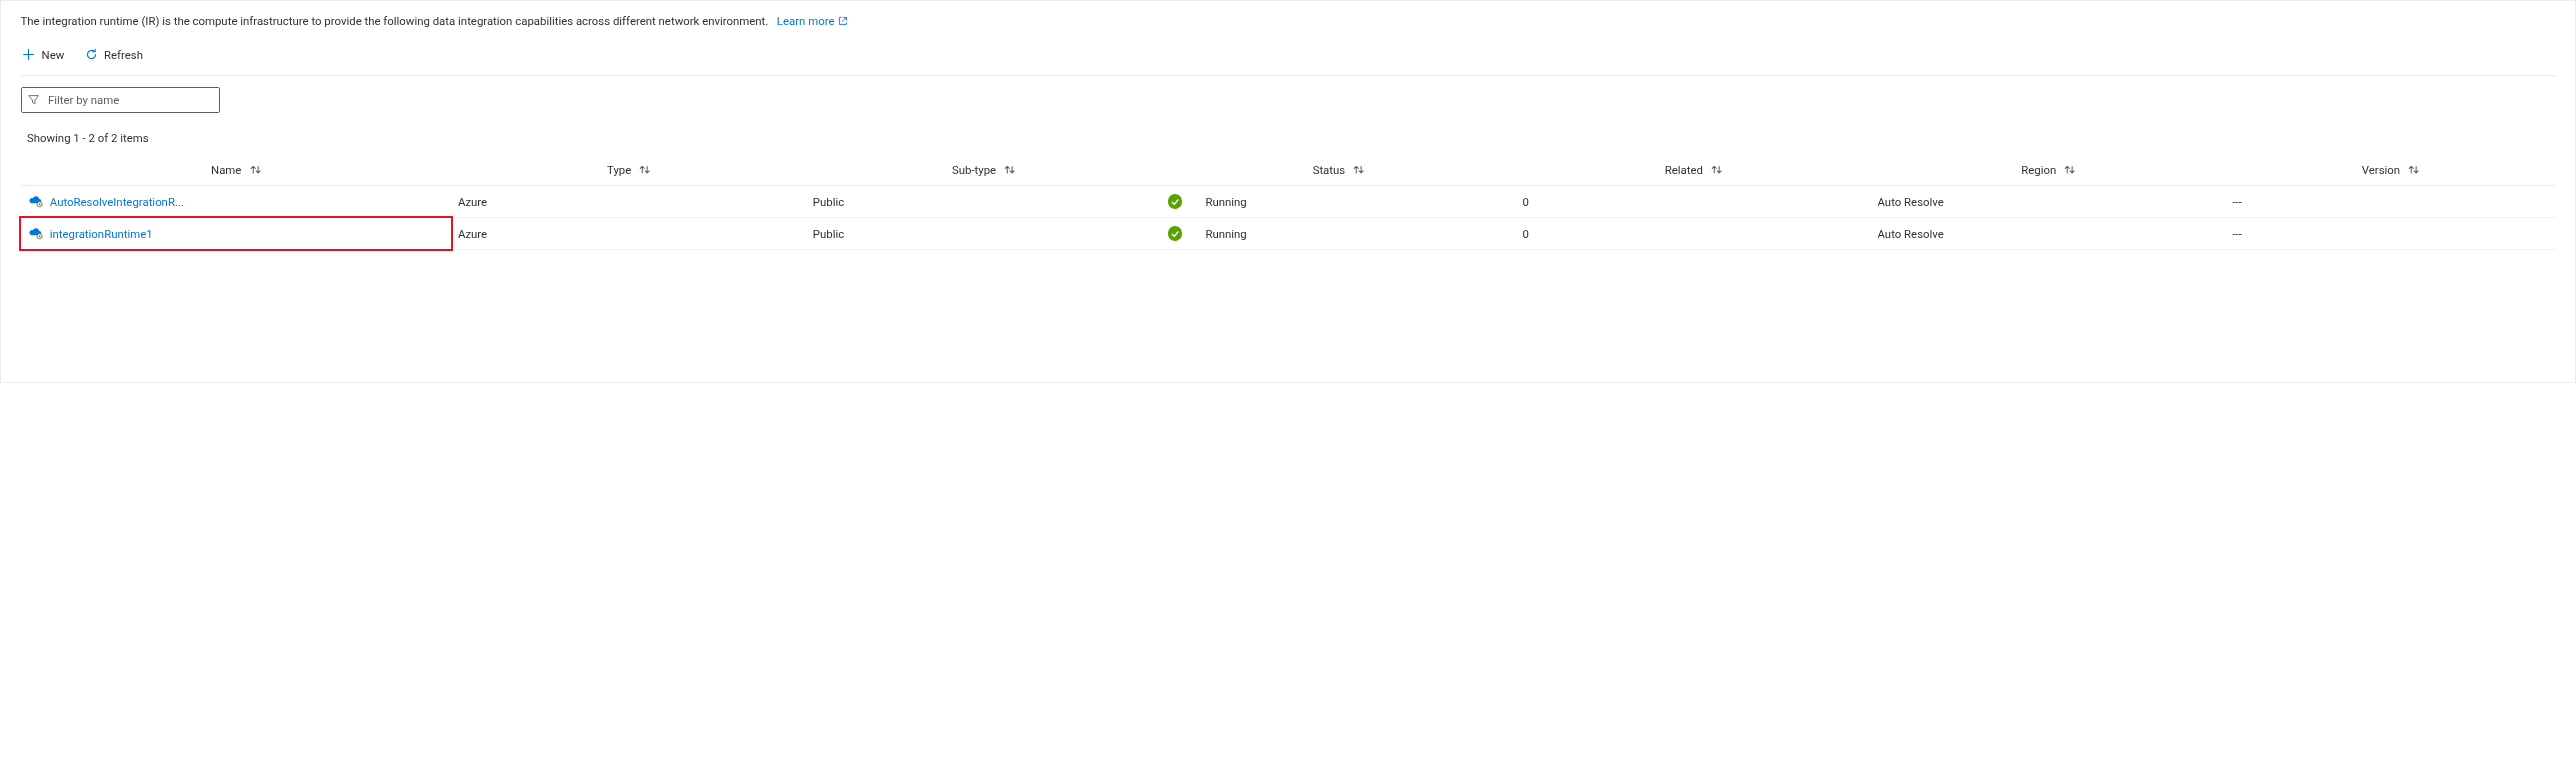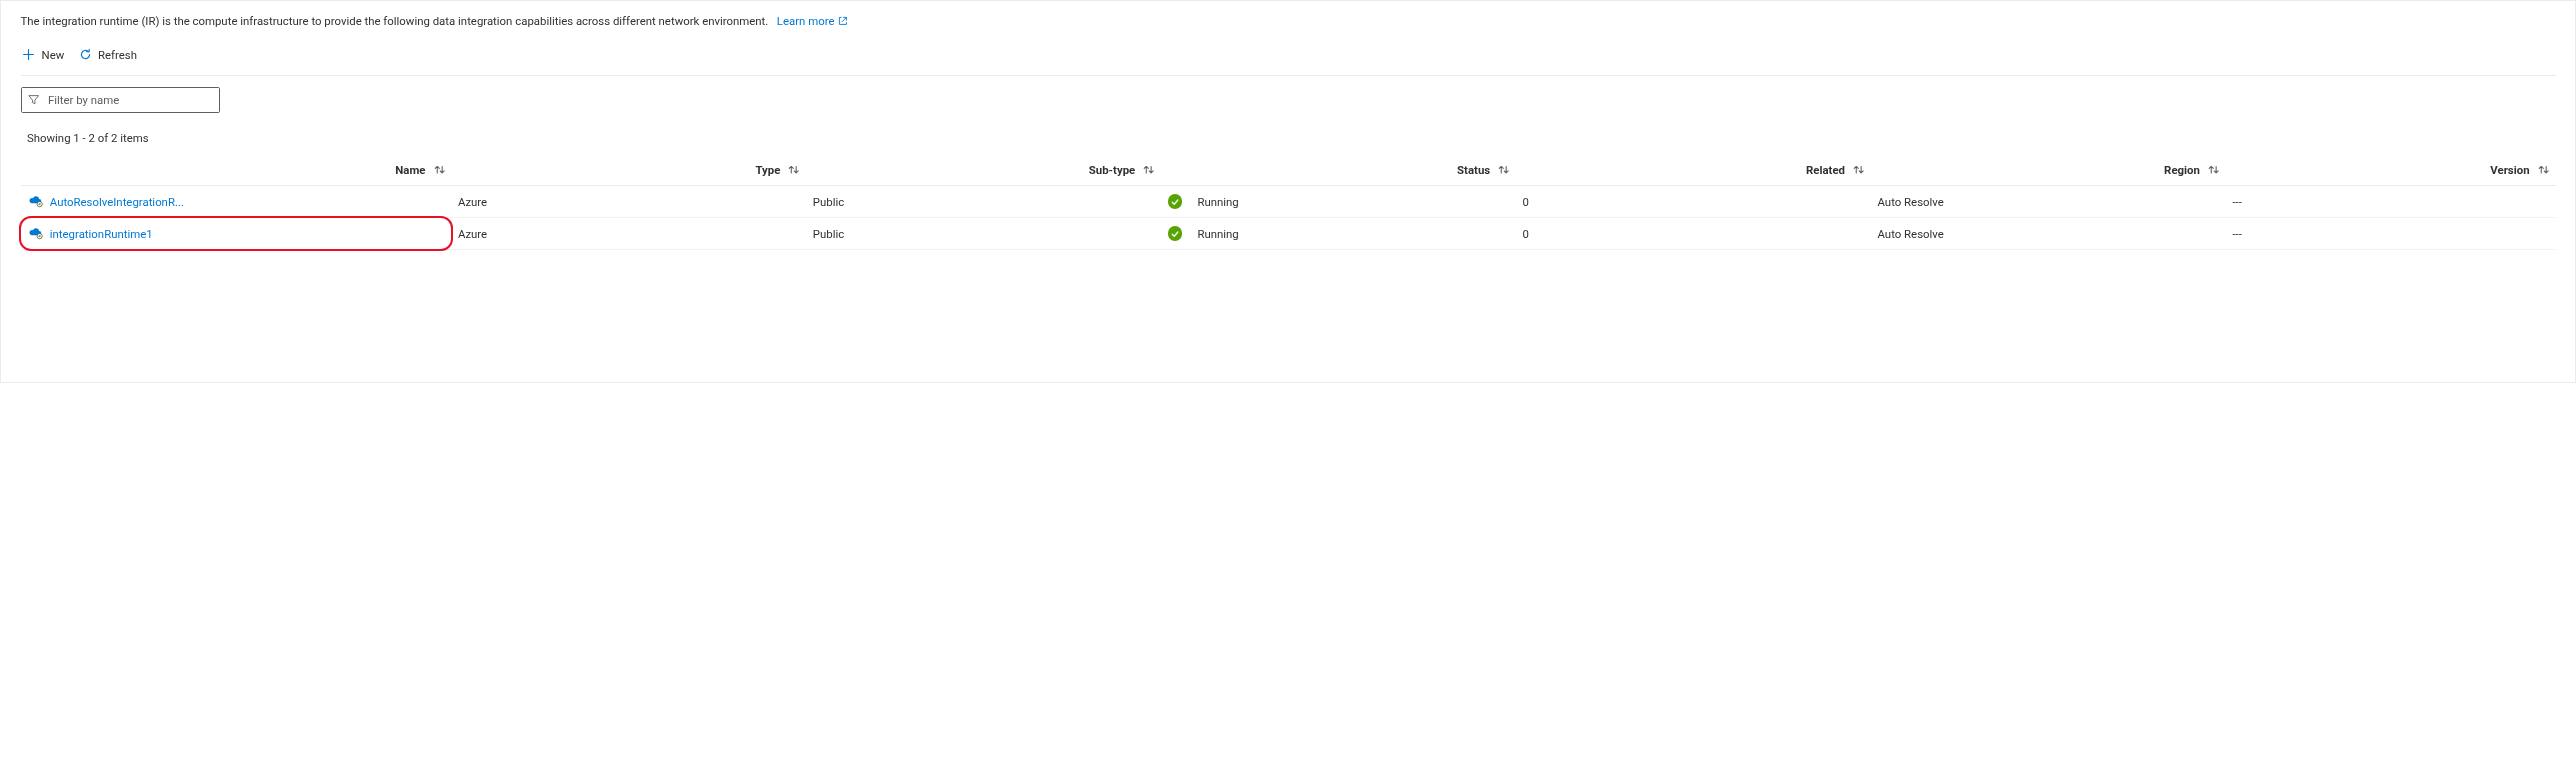--- a/index.html
+++ b/index.html
@@ -32,21 +32,21 @@
     cursor: pointer;
     display: inline-flex;
     align-items: center;
     gap: 4px;
   }
   .ext-icon { width: 9.8px; height: 9.8px; }
 
   .toolbar {
     display: flex;
     align-items: center;
-    gap: 11px;
+    gap: 17px;
     padding: 1.6px 0 9.8px 0;
     border-bottom: 0.8px solid #edebe9;
     margin-bottom: 11.4px;
   }
   .tb-btn {
     display: inline-flex;
     align-items: center;
     gap: 6.5px;
     background: none;
     border: none;
@@ -75,22 +75,22 @@
     color: #323130;
     width: 100%;
     background: transparent;
   }
   .filter-input::placeholder { color: #605e5c; }
 
   .count { font-size: 11.4px; color: #323130; margin: 0 0 9.8px 6.5px; }
 
   .tbl { width: 100%; border-collapse: collapse; table-layout: fixed; }
   .tbl th {
-    text-align: right;
-    font-weight: 700;
+    text-align: center;
+    font-weight: 400;
     font-size: 11.4px;
     color: #323130;
     padding: 8.1px 6.5px;
     border-bottom: 0.8px solid #edebe9;
     cursor: pointer;
     user-select: none;
   }
   .th-inner { display: inline-flex; align-items: center; gap: 8.1px; }
   .sort-icon { width: 11.4px; height: 11.4px; color: #605e5c; }
 
@@ -101,33 +101,32 @@
     border-bottom: 0.8px solid #f3f2f1;
     white-space: nowrap;
     overflow: hidden;
     text-overflow: ellipsis;
   }
   .name-cell { display: flex; align-items: center; gap: 6.5px; text-align: center; }
   .name-link { color: #0078d4; cursor: pointer; }
 
   .cloud-icon { width: 16.3px; height: 14.7px; flex: 0 0 auto; }
 
-  .status-cell { display: flex; align-items: center; gap: 15px; }
+  .status-cell { display: flex; align-items: center; gap: 23px; }
   .status-badge {
     width: 14.7px; height: 14.7px; border-radius: 50%;
     background: #57a300;
     display: inline-flex; align-items: center; justify-content: center;
     flex: 0 0 auto;
   }
   .status-check { width: 8.1px; height: 8.1px; color: #fff; }
 
   .highlight-box {
     outline: 2.4px solid #e81123;
     outline-offset: -0.8px;
-    border-radius: 10px;
   }
 
   
   col.c-name   { width: 17%; }
   col.c-type   { width: 14%; }
   col.c-sub    { width: 14%; }
   col.c-status { width: 14%; }
   col.c-rel    { width: 14%; }
   col.c-region { width: 14%; }
   col.c-ver    { width: 13%; }

